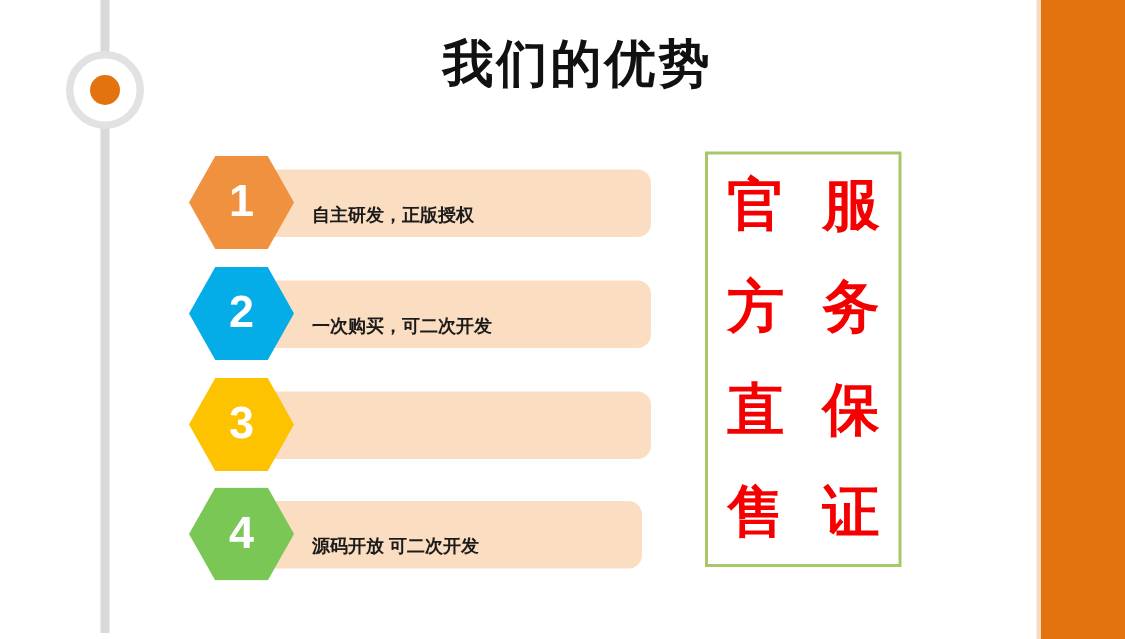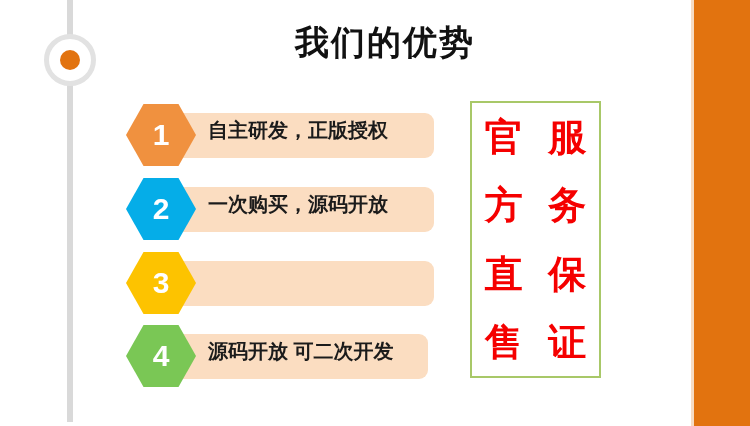--- a/index.html
+++ b/index.html
@@ -54,21 +54,20 @@
     left: 170px;
     top: 21px;
     width: 430px;
     text-align: center;
     font-size: 34px;
     font-weight: bold;
     color: #111111;
     letter-spacing: 2px;
     line-height: 44px;
     white-space: nowrap;
-    font-family: Liberation Serif, serif;
   }
 
   
   .adv-row {
     position: absolute;
     left: 126px;
     width: 270px;
     height: 62px;
   }
   .adv-pill {
@@ -95,24 +94,24 @@
     height: 62px;
     line-height: 62px;
     text-align: center;
     color: #ffffff;
     font-size: 30px;
     font-weight: bold;
   }
   .adv-text {
     position: absolute;
     left: 82px;
-    top: 4px;
+    top: 17px;
     height: 45px;
     line-height: 45px;
-    font-size: 20px;
+    font-size: 12px;
     font-weight: bold;
     color: #1b1b1b;
     white-space: nowrap;
   }
 
   
   .slogan-box {
     position: absolute;
     left: 470px;
     top: 101px;
@@ -175,21 +174,21 @@
     <div class="adv-pill" id="pill0" style="background: rgb(251, 221, 193); width: 262px;"></div>
     <div class="adv-hex" id="hex0" style="background: rgb(240, 145, 63);"></div>
     <div class="adv-num">1</div>
     <div class="adv-text">自主研发，正版授权</div>
   </div>
 
   <div class="adv-row" style="top:178px;">
     <div class="adv-pill" id="pill1" style="background: rgb(251, 221, 193); width: 262px;"></div>
     <div class="adv-hex" id="hex1" style="background: rgb(5, 173, 232);"></div>
     <div class="adv-num">2</div>
-    <div class="adv-text">一次购买，源码开放</div>
+    <div class="adv-text">一次购买，可二次开发</div>
   </div>
 
   <div class="adv-row" style="top:252px;">
     <div class="adv-pill" id="pill2" style="background: rgb(251, 221, 193); width: 262px;"></div>
     <div class="adv-hex" id="hex2" style="background: rgb(253, 195, 0);"></div>
     <div class="adv-num">3</div>
   </div>
 
   <div class="adv-row" style="top:325px;">
     <div class="adv-pill" id="pill3" style="background: rgb(251, 221, 193); width: 256px;"></div>

